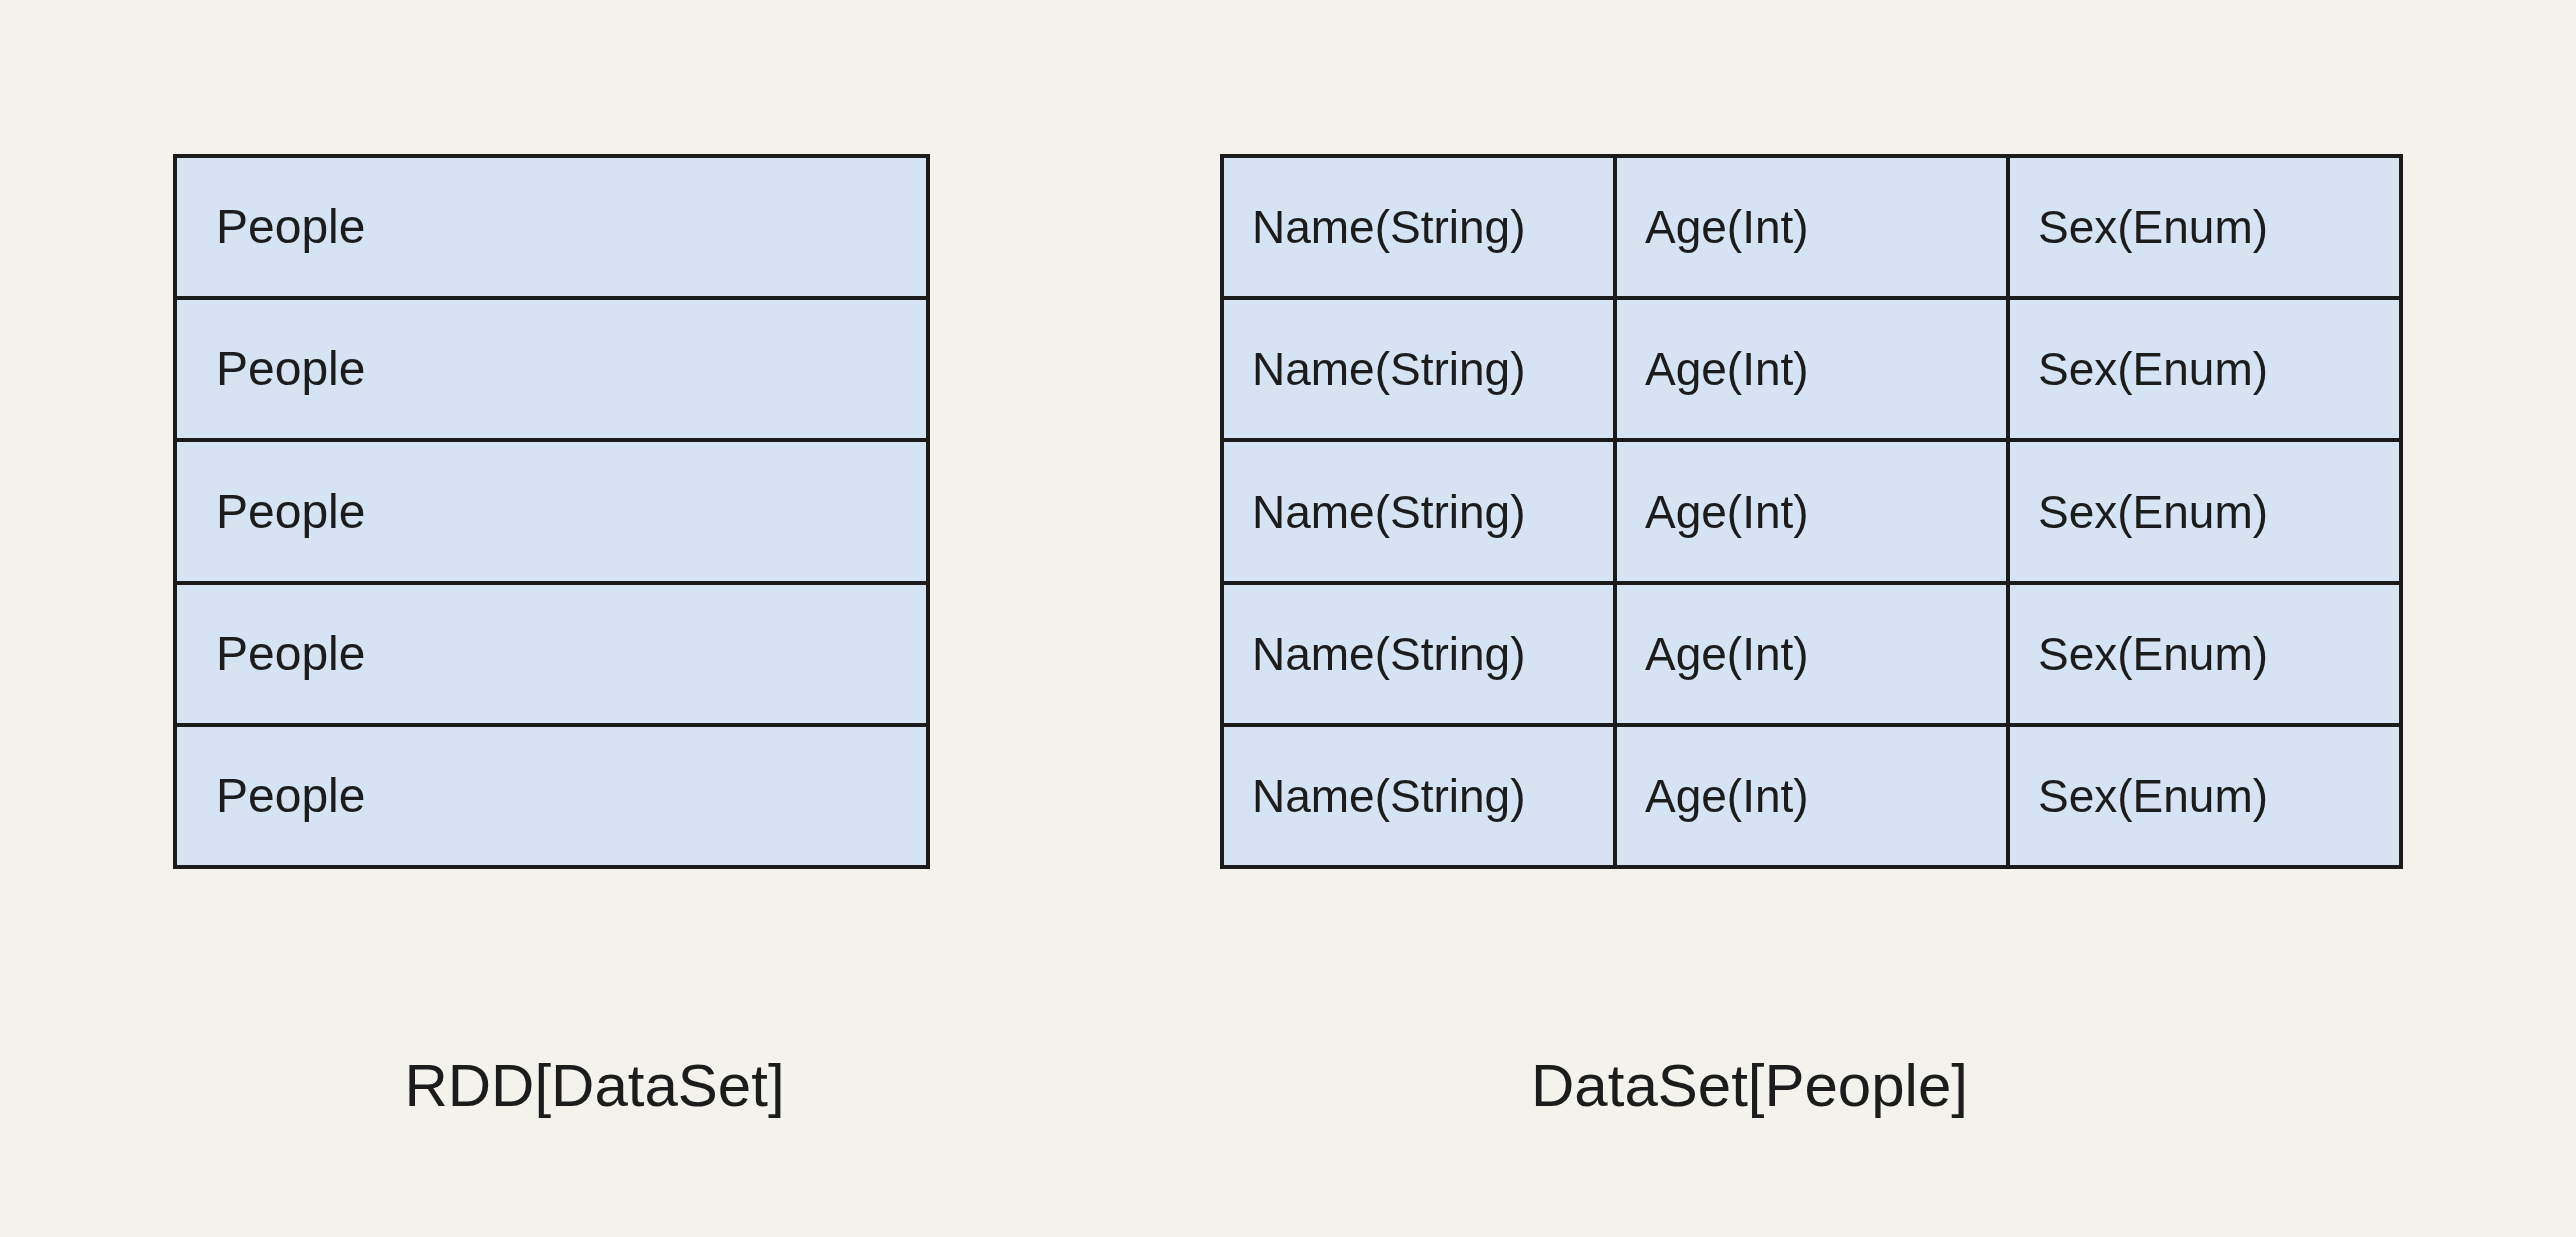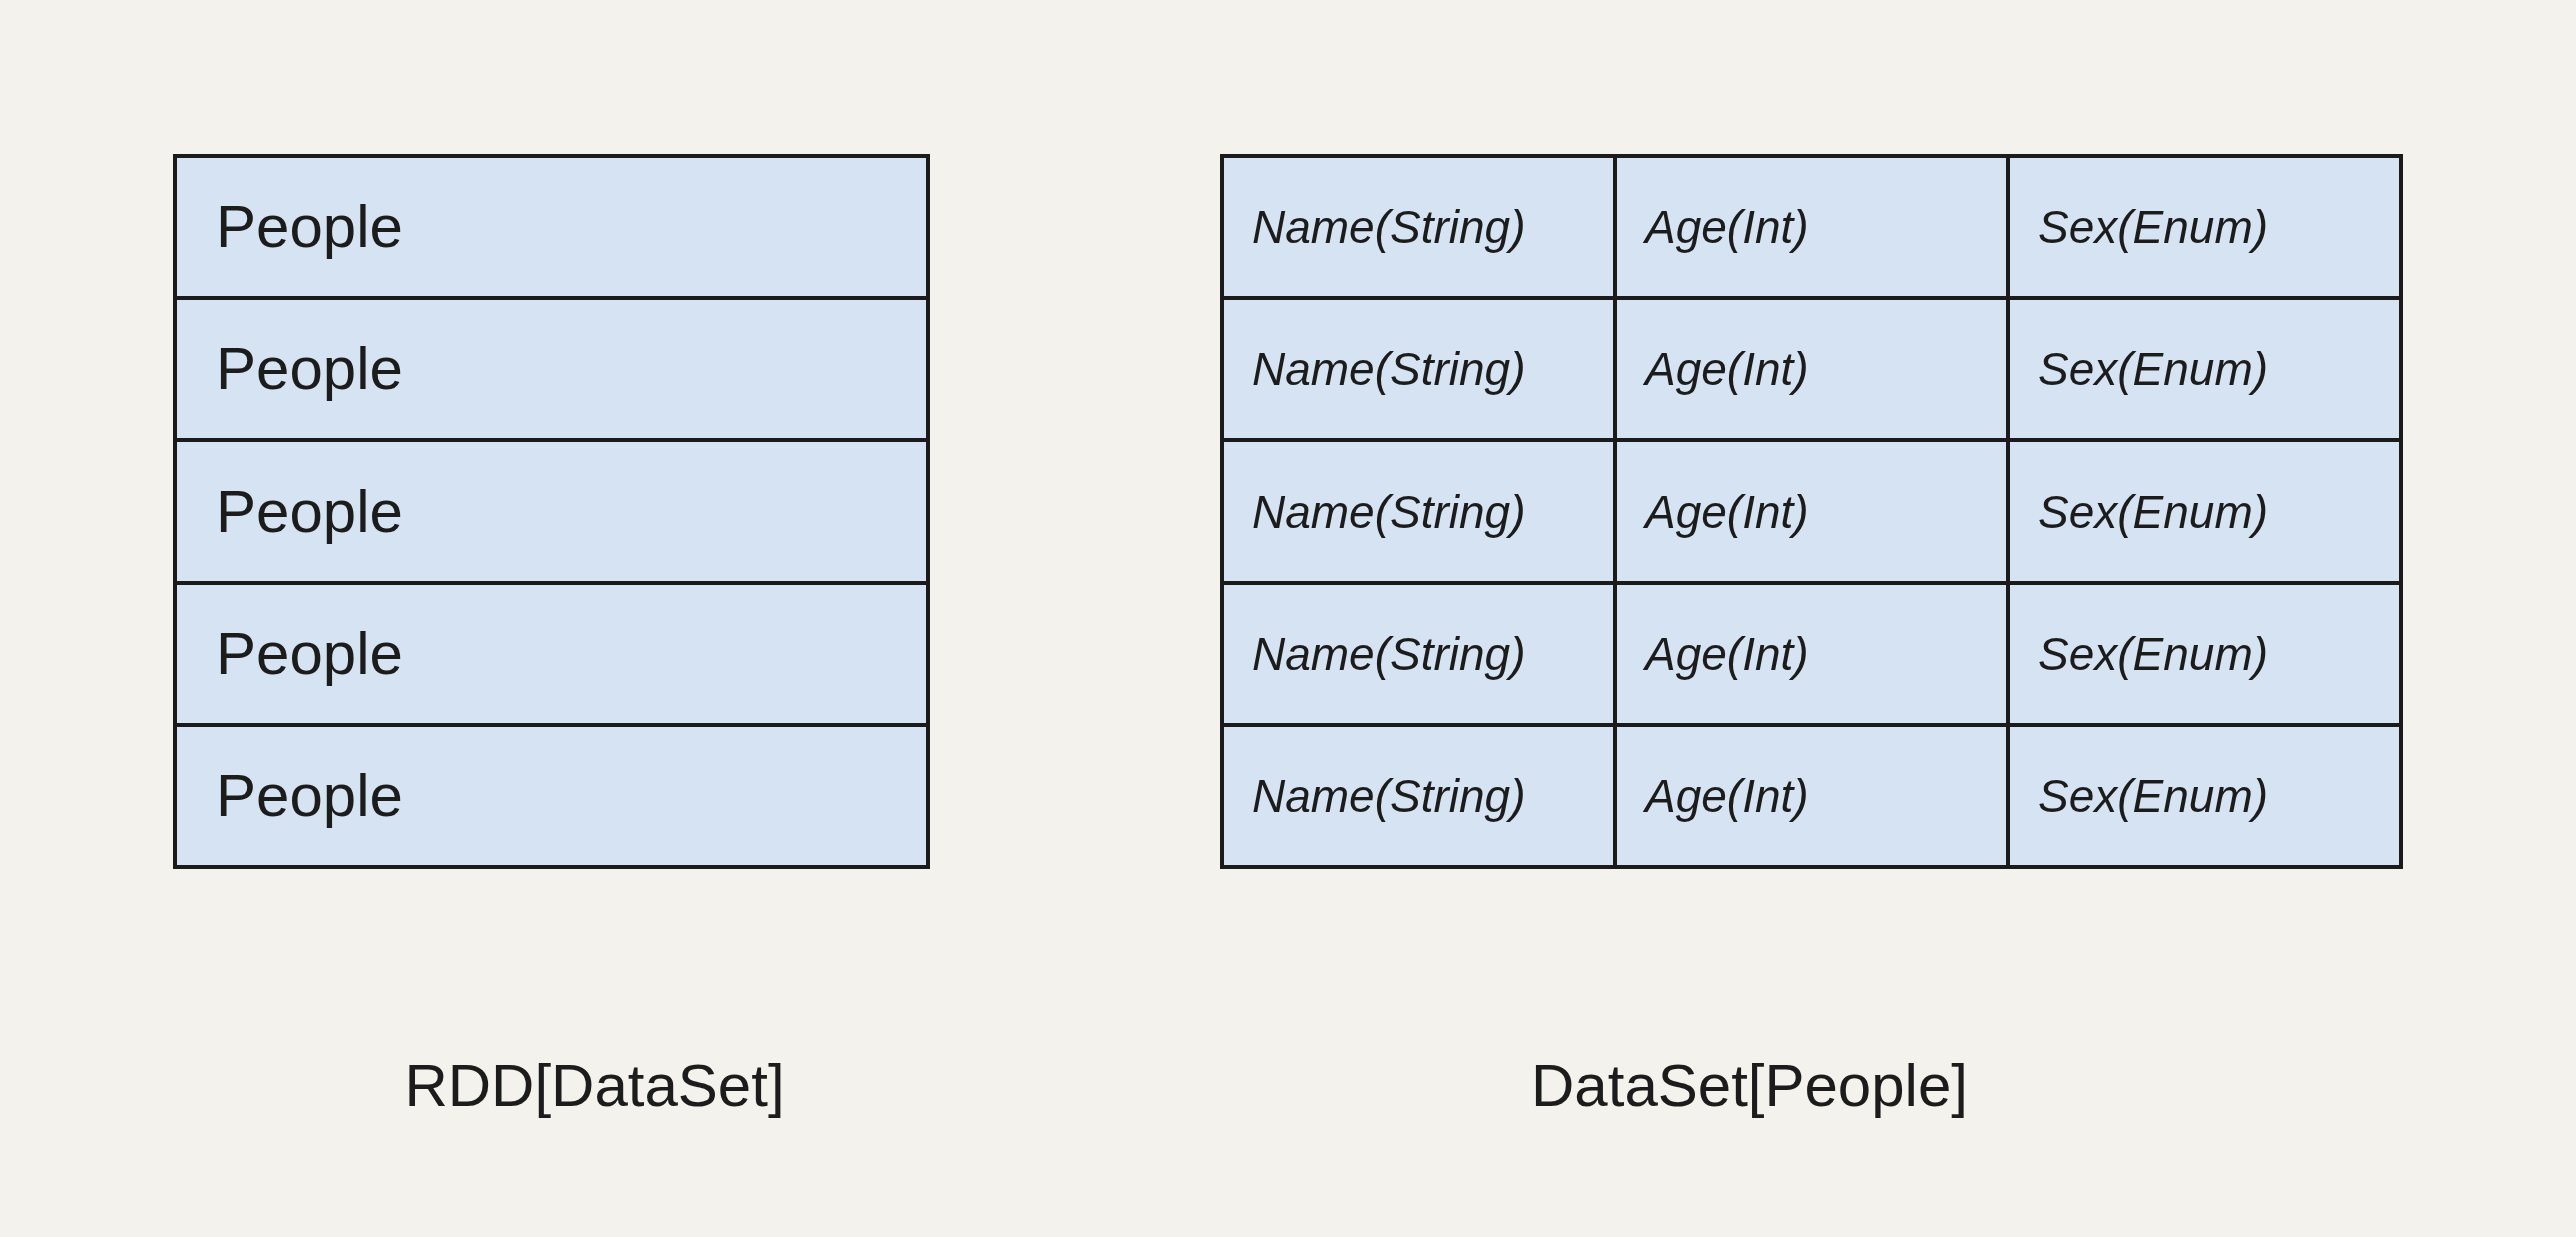--- a/index.html
+++ b/index.html
@@ -38,42 +38,41 @@
   .rdd-row {
     flex: 1;
     background: var(--cell-fill);
     border-bottom: 4.3px solid var(--border);
     display: flex;
     align-items: center;
     padding-left: 39px;
   }
   .rdd-row:last-child { border-bottom: none; }
   .rdd-row span {
-    font-size: 60px;
+    font-size: 48px;
     line-height: 1;
     color: var(--text);
   }
 
   
   .ds-table {
     position: absolute;
     left: 1220px;
     top: 154px;
     width: 1183px;
     height: 715px;
     border: 4.3px solid var(--border);
     background: var(--cell-fill);
     display: flex;
     flex-direction: column;
   }
   .ds-row {
     flex: 1;
     display: flex;
     border-bottom: 4.3px solid var(--border);
-    font-style: italic;
   }
   .ds-row:last-child { border-bottom: none; }
   .ds-cell {
     flex: 1;
     background: var(--cell-fill);
     border-right: 4.3px solid var(--border);
     display: flex;
     align-items: center;
     padding-left: 28px;
   }

